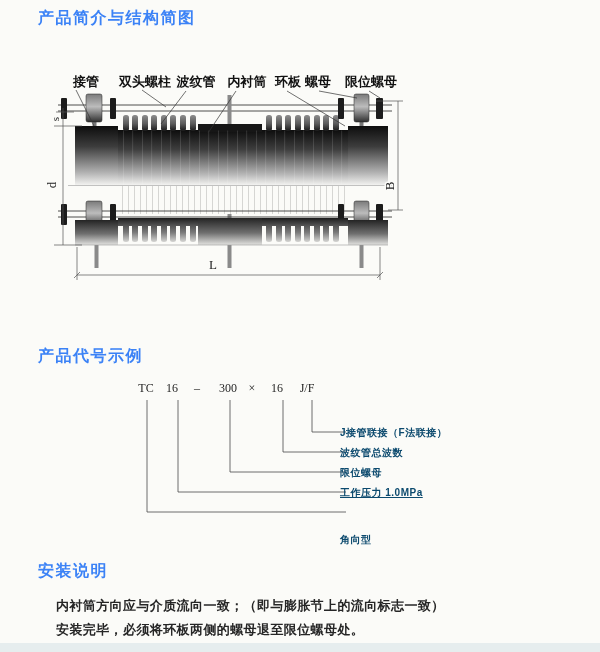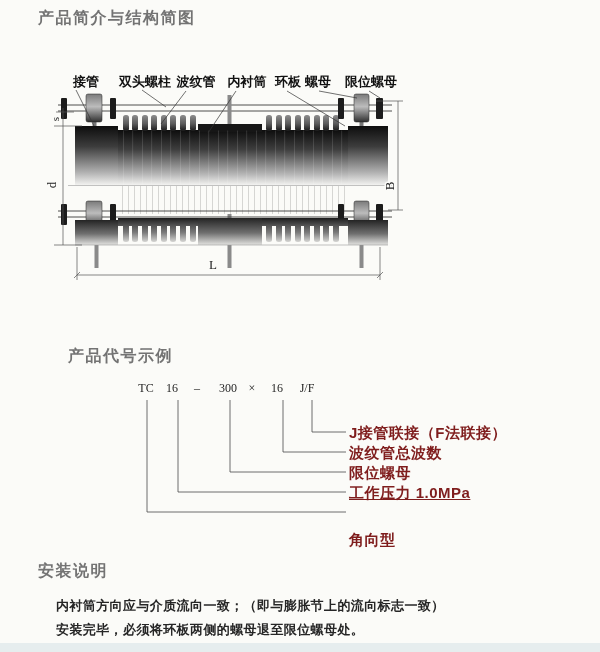--- a/index.html
+++ b/index.html
@@ -5,39 +5,39 @@
   html,body{margin:0;padding:0;}
   body{background:#888;}
   .page{
     position:relative;width:600px;height:652px;margin:0 auto;
     background:#fbfbf8;overflow:hidden;
     font-family:"Liberation Sans",sans-serif;color:#1c1c1c;
   }
   .sec-heading{
     position:absolute;left:38px;margin:0;
     font-size:16px;font-weight:700;letter-spacing:1.5px;
-    color:#737373;
+    color:#3b82f6;
   }
   #intro-heading{top:8px;}
-  #code-heading{top:346px;margin-left:30px;}
+  #code-heading{top:346px;}
   #install-heading{top:561px;}
   .diagram-wrap{position:absolute;left:30px;top:68px;width:430px;height:240px;}
   .part-label{font-size:13px;font-weight:700;fill:#111;
     font-family:"Liberation Sans",sans-serif;}
   .dim-letter{font-family:"Liberation Serif",serif;font-size:13px;fill:#222;
     paint-order:stroke;stroke:#fbfbf8;stroke-width:3px;}
   .dim-letter-s{font-size:11px;}
   .code-part{
     position:absolute;top:381px;transform:translateX(-50%);
     font-family:"Liberation Serif",serif;font-size:12px;color:#1f1f1f;white-space:nowrap;
   }
   .leader-svg{position:absolute;left:140px;top:398px;}
   .callout-label{
-    position:absolute;left:349px;height:15px;line-height:15px;
-    font-size:15px;font-weight:700;letter-spacing:0.5px;color:#7f1d1d;white-space:nowrap;
+    position:absolute;left:340px;height:15px;line-height:15px;
+    font-size:10px;font-weight:700;letter-spacing:0.5px;color:#0c4a6e;white-space:nowrap;
   }
   #callout-0{top:425px;}
   #callout-1{top:445px;}
   #callout-2{top:465px;}
   #callout-3{top:485px;text-decoration:underline;}
   #callout-4{top:505px;margin-top:27px;}
   .install-line{
     position:absolute;left:56px;margin:0;
     font-size:13px;font-weight:600;letter-spacing:0.4px;color:#262626;white-space:nowrap;
   }

